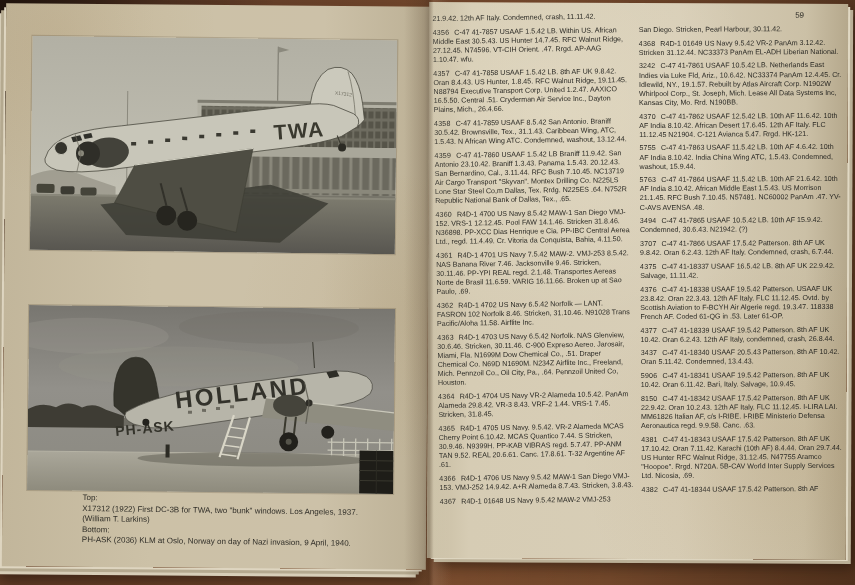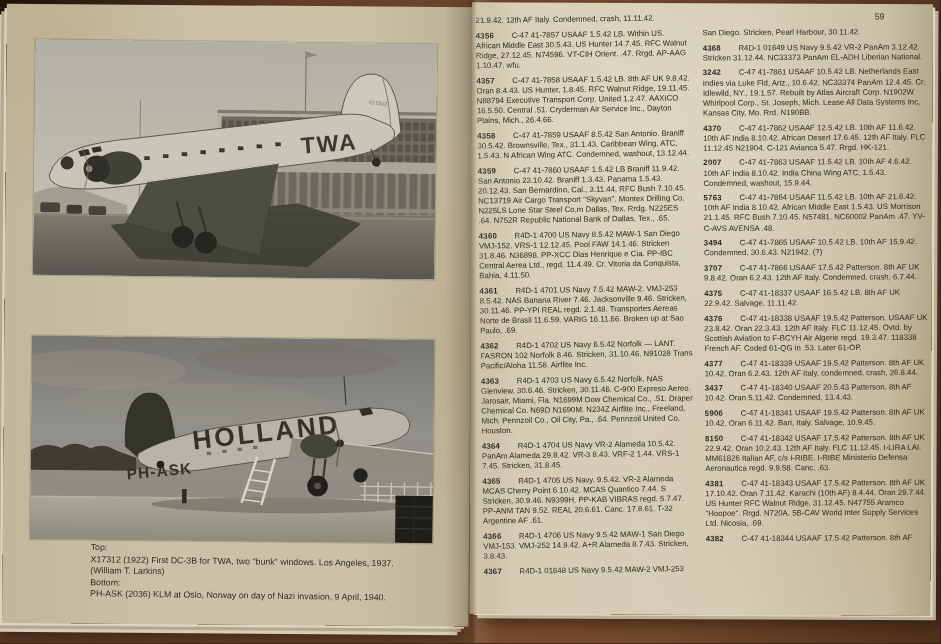--- a/index.html
+++ b/index.html
@@ -29,21 +29,21 @@
   .photo-top{left:26px;top:33px;width:365px;height:214px;transform:rotate(.25deg);}
   .photo-bottom{left:25px;top:302px;width:366px;height:185px;transform:rotate(.15deg);}
   .photo svg{display:block;}
   .caption{position:absolute;left:80px;top:490px;width:305px;transform:rotate(.35deg);
     font-size:8px;line-height:10.6px;color:#2f2d27;}
   .pagenum{position:absolute;left:366px;top:7px;font-size:8px;color:#2c2b25;}
   .col{position:absolute;font-size:7.1px;line-height:9.1px;color:#2b2a25;text-align:left;}
   .col1{left:8px;top:11px;width:195px;transform:rotate(-1.1deg);}
   .col2{left:212px;top:22px;width:203px;transform:rotate(-.6deg);}
   .entry{margin:0 0 4.6px 0;}
-  .entry b{font-weight:700;margin-right:16px;letter-spacing:.2px;}
+  .entry b{font-weight:400;margin-right:5px;letter-spacing:.2px;}
 </style>
 </head>
 <body>
 
 <div class="scene">
 
   <div class="page page-left">
 
     <div class="photo photo-top">
       <svg width="365" height="214" viewBox="0 0 365 214">
@@ -222,21 +222,21 @@
         <p class="entry"><b>4364</b><span>R4D-1 4704 US Navy VR-2 Alameda 10.5.42. PanAm Alameda 29.8.42. VR-3 8.43. VRF-2 1.44. VRS-1 7.45. Stricken, 31.8.45.</span></p>
         <p class="entry"><b>4365</b><span>R4D-1 4705 US Navy. 9.5.42. VR-2 Alameda MCAS Cherry Point 6.10.42. MCAS Quantico 7.44. S Stricken, 30.9.46. N9399H. PP-KAB VIBRAS regd. 5.7.47. PP-ANM TAN 9.52. REAL 20.6.61. Canc. 17.8.61. T-32 Argentine AF .61.</span></p>
         <p class="entry"><b>4366</b><span>R4D-1 4706 US Navy 9.5.42 MAW-1 San Diego VMJ-153. VMJ-252 14.9.42. A+R Alameda 8.7.43. Stricken, 3.8.43.</span></p>
         <p class="entry"><b>4367</b><span>R4D-1 01648 US Navy 9.5.42 MAW-2 VMJ-253</span></p>
       </div>
     <div class="col col2">
         <p class="entry">San Diego. Stricken, Pearl Harbour, 30.11.42.</p>
         <p class="entry"><b>4368</b><span>R4D-1 01649 US Navy 9.5.42 VR-2 PanAm 3.12.42. Stricken 31.12.44. NC33373 PanAm EL-ADH Liberian National.</span></p>
         <p class="entry"><b>3242</b><span>C-47 41-7861 USAAF 10.5.42 LB. Netherlands East Indies via Luke Fld, Ariz., 10.6.42. NC33374 PanAm 12.4.45. Cr. Idlewild, NY., 19.1.57. Rebuilt by Atlas Aircraft Corp. N1902W Whirlpool Corp., St. Joseph, Mich. Lease All Data Systems Inc, Kansas City, Mo. Rrd. N190BB.</span></p>
         <p class="entry"><b>4370</b><span>C-47 41-7862 USAAF 12.5.42 LB. 10th AF 11.6.42. 10th AF India 8.10.42. African Desert 17.6.45. 12th AF Italy. FLC 11.12.45 N21904. C-121 Avianca 5.47. Rrgd. HK-121.</span></p>
-        <p class="entry"><b>2007</b><span>C-47 41-7863 USAAF 11.5.42 LB. 10th AF 4.6.42. 10th AF India 8.10.42. India China Wing ATC, 1.5.43. Condemned, washout, 15.9.44.</span></p>
+        <p class="entry"><b>5755</b><span>C-47 41-7863 USAAF 11.5.42 LB. 10th AF 4.6.42. 10th AF India 8.10.42. India China Wing ATC, 1.5.43. Condemned, washout, 15.9.44.</span></p>
         <p class="entry"><b>5763</b><span>C-47 41-7864 USAAF 11.5.42 LB. 10th AF 21.6.42. 10th AF India 8.10.42. African Middle East 1.5.43. US Morrison 21.1.45. RFC Bush 7.10.45. N57481. NC60002 PanAm .47. YV-C-AVS AVENSA .48.</span></p>
         <p class="entry"><b>3494</b><span>C-47 41-7865 USAAF 10.5.42 LB. 10th AF 15.9.42. Condemned, 30.6.43. N21942. (?)</span></p>
         <p class="entry"><b>3707</b><span>C-47 41-7866 USAAF 17.5.42 Patterson. 8th AF UK 9.8.42. Oran 6.2.43. 12th AF Italy. Condemned, crash, 6.7.44.</span></p>
         <p class="entry"><b>4375</b><span>C-47 41-18337 USAAF 16.5.42 LB. 8th AF UK 22.9.42. Salvage, 11.11.42.</span></p>
         <p class="entry"><b>4376</b><span>C-47 41-18338 USAAF 19.5.42 Patterson. USAAF UK 23.8.42. Oran 22.3.43. 12th AF Italy. FLC 11.12.45. Ovtd. by Scottish Aviation to F-BCYH Air Algerie regd. 19.3.47. 118338 French AF. Coded 61-QG in .53. Later 61-OP.</span></p>
         <p class="entry"><b>4377</b><span>C-47 41-18339 USAAF 19.5.42 Patterson. 8th AF UK 10.42. Oran 6.2.43. 12th AF Italy, condemned, crash, 26.8.44.</span></p>
         <p class="entry"><b>3437</b><span>C-47 41-18340 USAAF 20.5.43 Patterson. 8th AF 10.42. Oran 5.11.42. Condemned, 13.4.43.</span></p>
         <p class="entry"><b>5906</b><span>C-47 41-18341 USAAF 19.5.42 Patterson. 8th AF UK 10.42. Oran 6.11.42. Bari, Italy. Salvage, 10.9.45.</span></p>
         <p class="entry"><b>8150</b><span>C-47 41-18342 USAAF 17.5.42 Patterson. 8th AF UK 22.9.42. Oran 10.2.43. 12th AF Italy. FLC 11.12.45. I-LIRA LAI. MM61826 Italian AF, c/s I-RIBE. I-RIBE Ministerio Defensa Aeronautica regd. 9.9.58. Canc. .63.</span></p>
         <p class="entry"><b>4381</b><span>C-47 41-18343 USAAF 17.5.42 Patterson. 8th AF UK 17.10.42. Oran 7.11.42. Karachi (10th AF) 8.4.44. Oran 29.7.44. US Hunter RFC Walnut Ridge, 31.12.45. N47755 Aramco "Hoopoe". Rrgd. N720A. 5B-CAV World Inter Supply Services Ltd. Nicosia, .69.</span></p>

